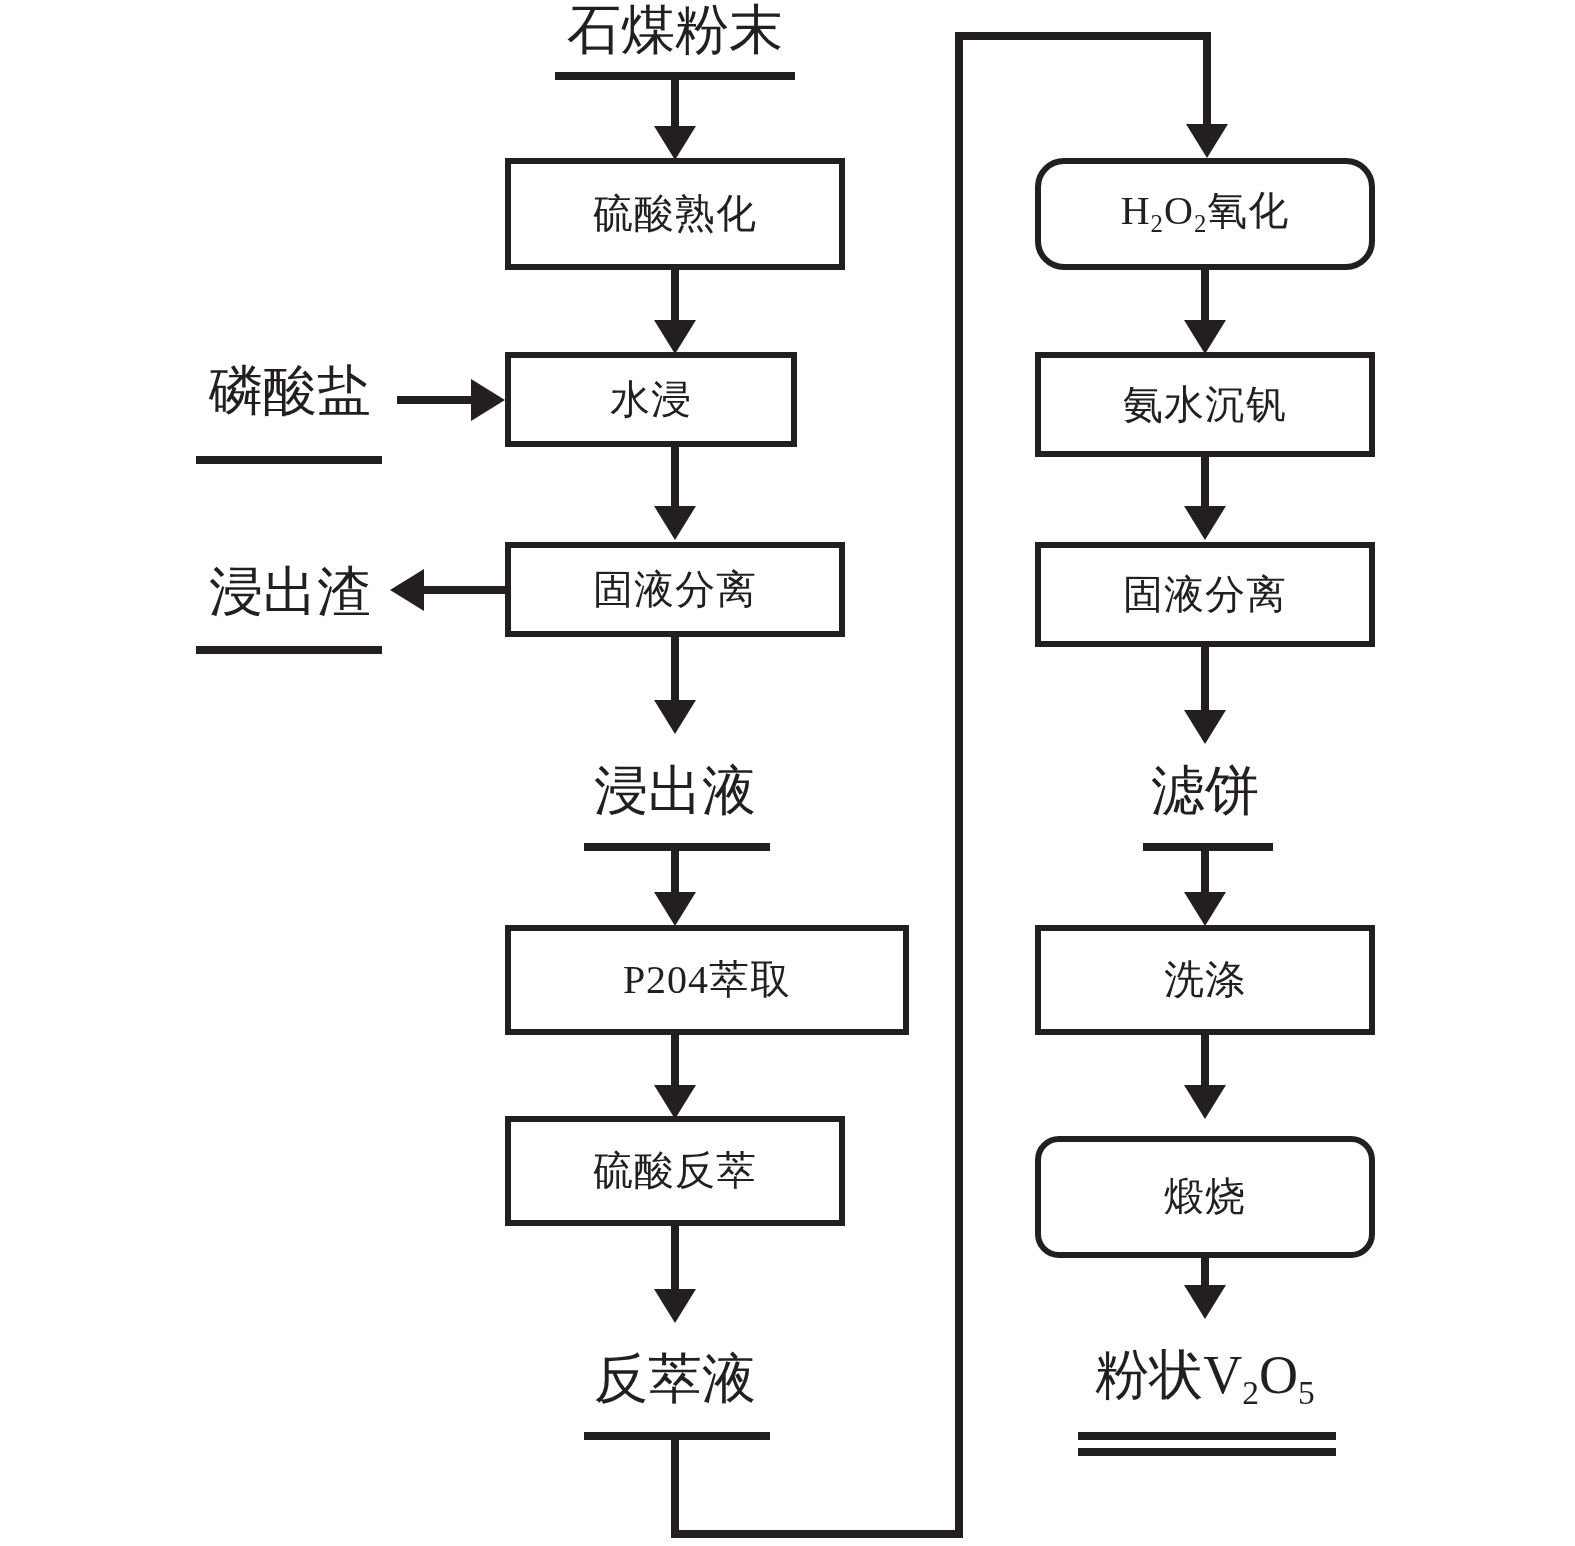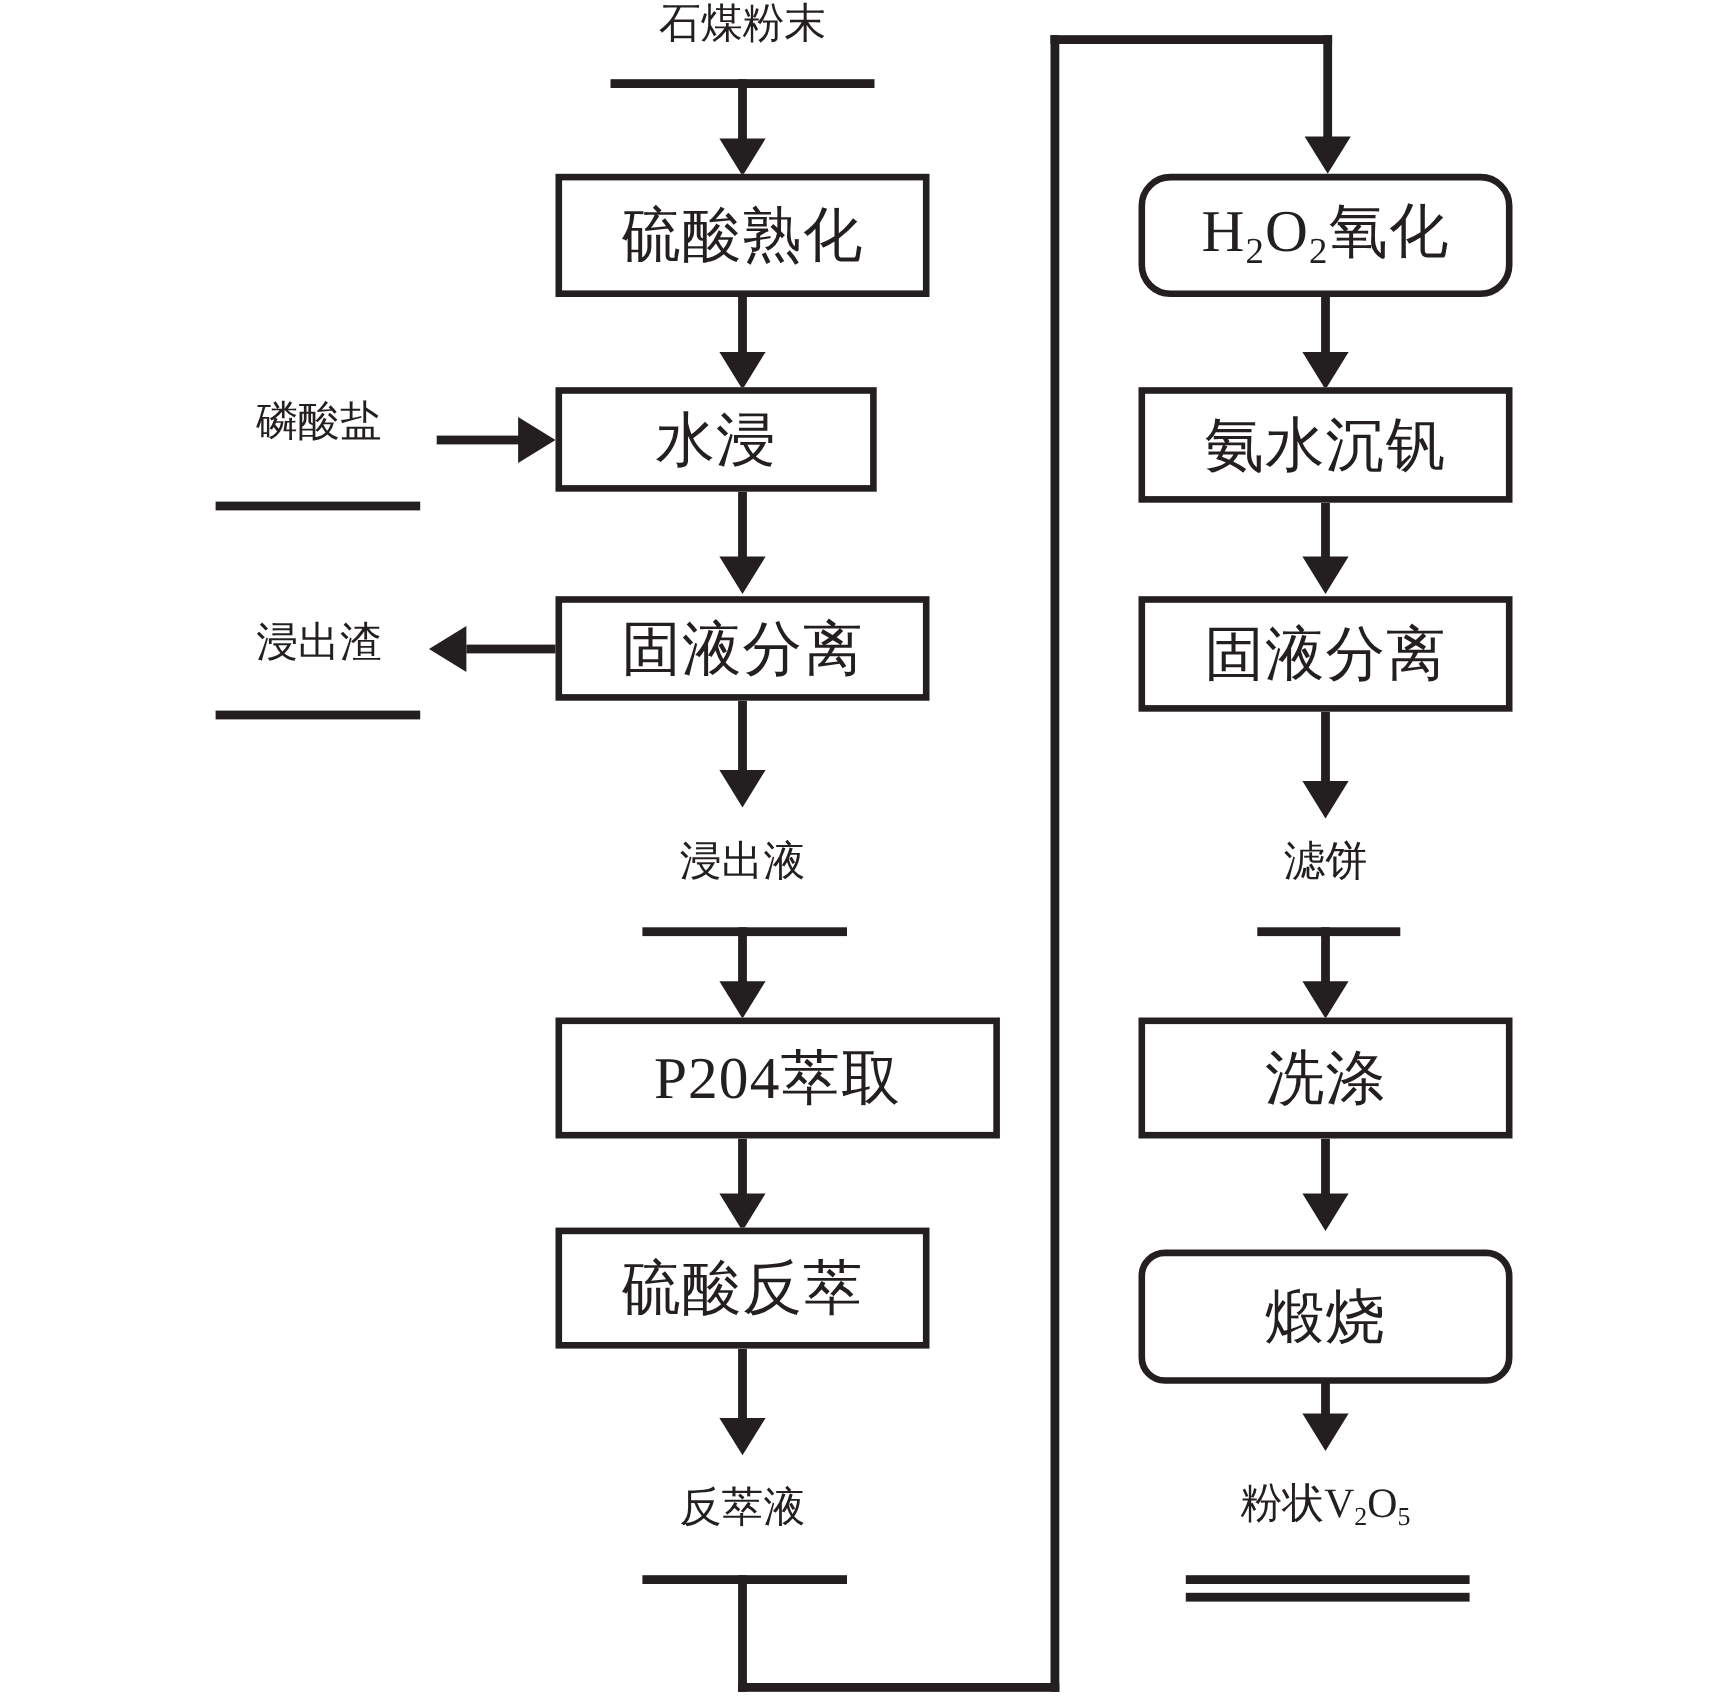--- a/index.html
+++ b/index.html
@@ -20,32 +20,32 @@
   .box {
     position: absolute;
     box-sizing: border-box;
     border: 6px solid #231f20;
     background: #ffffff;
     display: flex;
     align-items: center;
     justify-content: center;
     text-align: center;
     color: #231f20;
-    font-size: 54px;
+    font-size: 40px;
     line-height: 1;
     letter-spacing: 1px;
     white-space: nowrap;
     z-index: 3;
   }
   .box .sub { font-size: 0.62em; vertical-align: -0.32em; }
   
   .label {
     position: absolute;
     color: #231f20;
-    font-size: 38px;
+    font-size: 54px;
     line-height: 1;
     white-space: nowrap;
     text-align: center;
     z-index: 3;
   }
   .label .sub { font-size: 0.62em; vertical-align: -0.32em; }
   
   .rule {
     position: absolute;
     background: #231f20;

